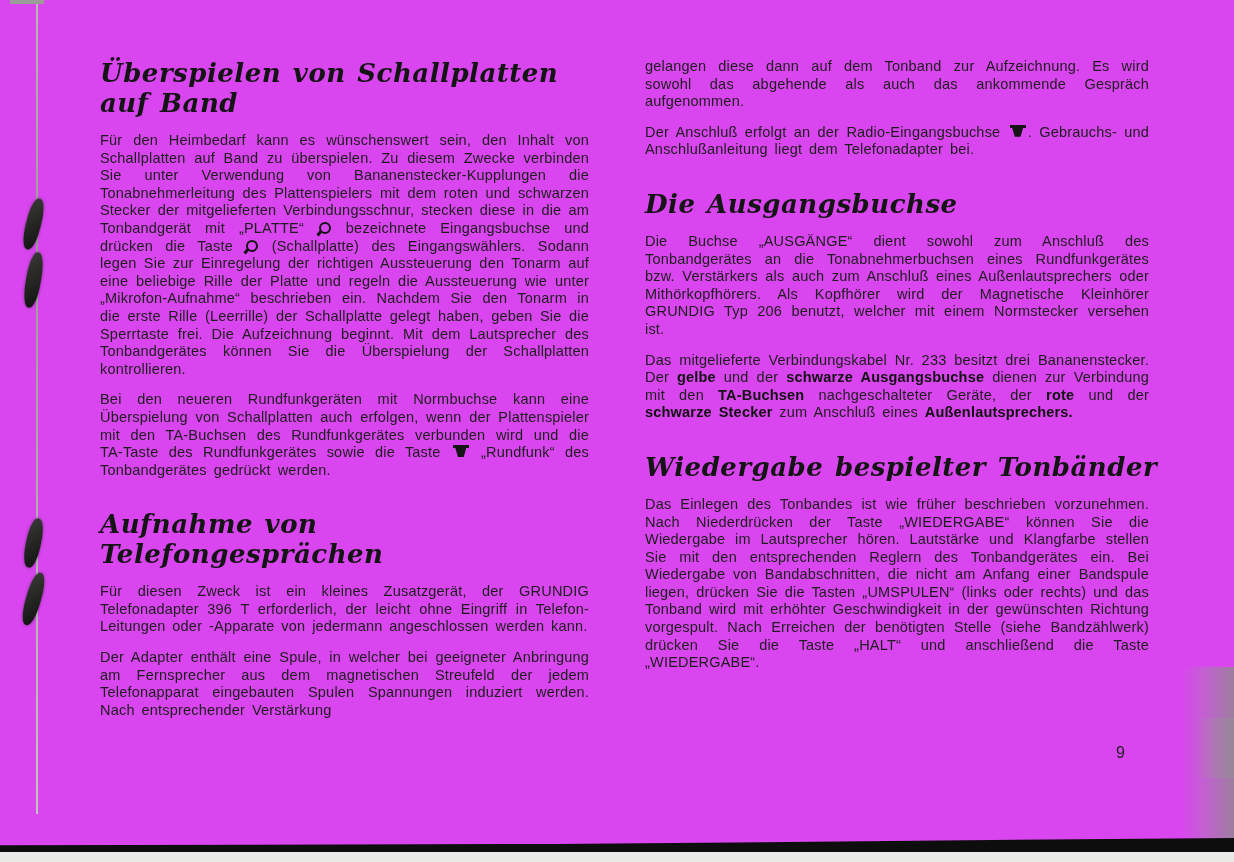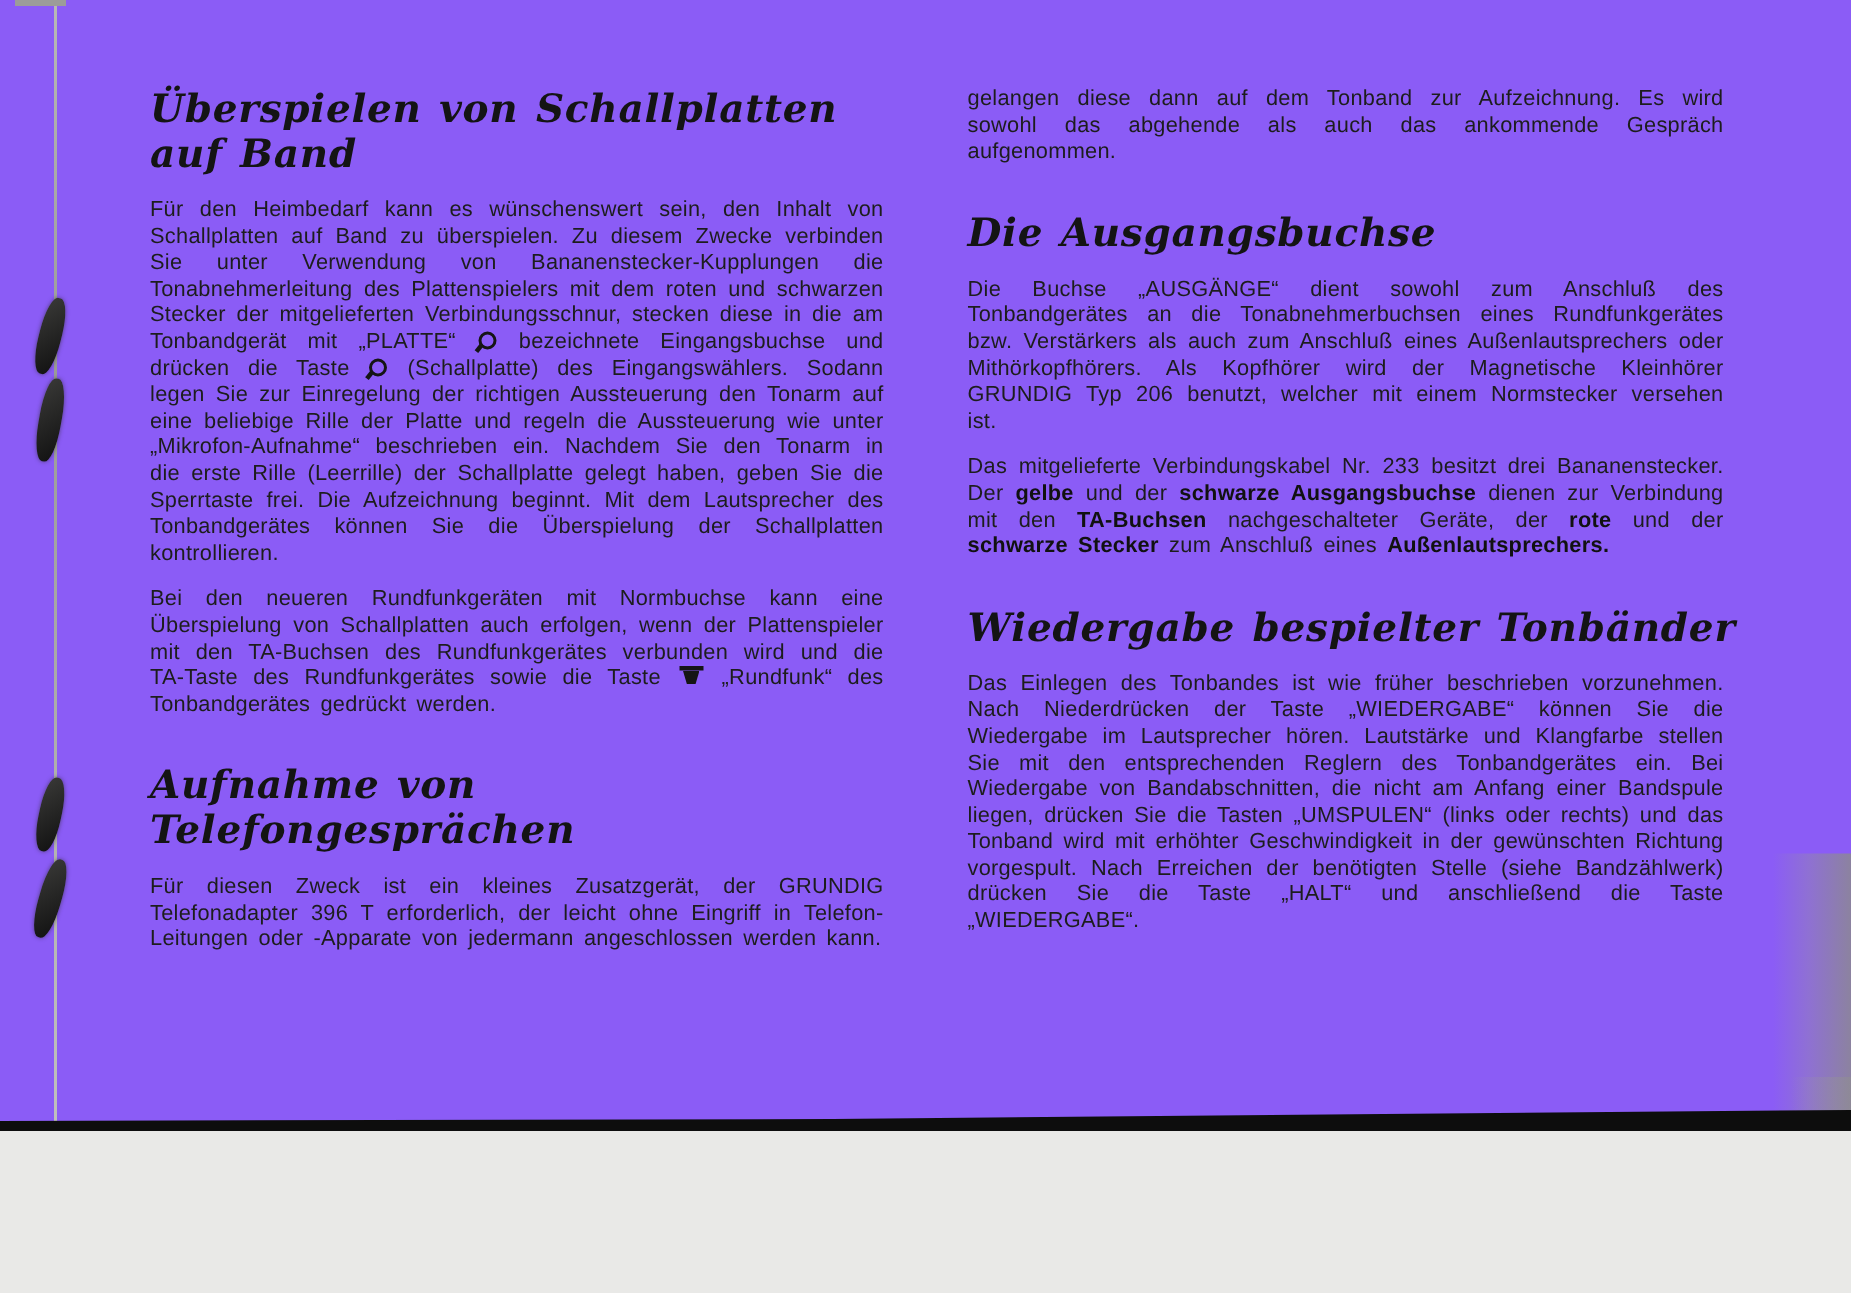--- a/index.html
+++ b/index.html
@@ -1,19 +1,19 @@
 <!DOCTYPE html>
 <html><head>
 <meta charset="utf-8">
 <style>
   html,body{margin:0;padding:0;background:#e9e9e7;}
   #page{
     position:relative;
-    width:1234px;height:754px;
-    background:#8b5cf6;
+    width:1234px;height:852px;
+    background:#d946ef;
     overflow:hidden;
     font-family:"Liberation Sans",sans-serif;
     color:#1d1d1d;
   }
   
   .spine-line{position:absolute;left:36px;top:0;width:2px;height:814px;
     background:linear-gradient(to bottom,#b9b9b6,#9a9a97 30%,#b4b4b1 70%,#c4c4c1);}
   .ink-blob{position:absolute;left:26px;width:15px;border-radius:45%;
     background:linear-gradient(135deg,#3a3a38,#111);box-shadow:0 0 3px rgba(40,40,40,.6);}
   .blob1{top:198px;height:52px;transform:rotate(14deg);}
@@ -65,23 +65,25 @@
   <div class="ink-blob blob3"></div>
   <div class="ink-blob blob4"></div>
   <div class="top-mark"></div>
 
   <div class="col" id="col-left">
       <div class="heading first">Überspielen von Schallplatten auf Band</div>
       <p>Für den Heimbedarf kann es wünschenswert sein, den Inhalt von Schallplatten auf Band zu überspielen. Zu diesem Zwecke verbinden Sie unter Verwendung von Bananenstecker-Kupplungen die Tonabnehmerleitung des Plattenspielers mit dem roten und schwarzen Stecker der mitgelieferten Verbindungsschnur, stecken diese in die am Tonbandgerät mit „PLATTE“ <span class="ic ic-phono"></span> bezeichnete Eingangsbuchse und drücken die Taste <span class="ic ic-phono"></span> (Schallplatte) des Eingangswählers. Sodann legen Sie zur Einregelung der richtigen Aussteuerung den Tonarm auf eine beliebige Rille der Platte und regeln die Aussteuerung wie unter „Mikrofon-Aufnahme“ beschrieben ein. Nachdem Sie den Tonarm in die erste Rille (Leerrille) der Schallplatte gelegt haben, geben Sie die Sperrtaste frei. Die Aufzeichnung beginnt. Mit dem Lautsprecher des Tonbandgerätes können Sie die Überspielung der Schallplatten kontrollieren.</p>
       <p>Bei den neueren Rundfunkgeräten mit Normbuchse kann eine Überspielung von Schallplatten auch erfolgen, wenn der Plattenspieler mit den TA-Buchsen des Rundfunkgerätes verbunden wird und die TA-Taste des Rundfunkgerätes sowie die Taste <span class="ic ic-radio"></span> „Rundfunk“ des Tonbandgerätes gedrückt werden.</p>
       <div class="heading">Aufnahme von Telefongesprächen</div>
       <p>Für diesen Zweck ist ein kleines Zusatzgerät, der GRUNDIG Telefonadapter 396 T erforderlich, der leicht ohne Eingriff in Telefon-Leitungen oder -Apparate von jedermann angeschlossen werden kann.</p>
+      <p>Der Adapter enthält eine Spule, in welcher bei geeigneter Anbringung am Fernsprecher aus dem magnetischen Streufeld der jedem Telefonapparat eingebauten Spulen Spannungen induziert werden. Nach entsprechender Verstärkung</p>
     </div>
   <div class="col" id="col-right">
       <p>gelangen diese dann auf dem Tonband zur Aufzeichnung. Es wird sowohl das abgehende als auch das ankommende Gespräch aufgenommen.</p>
+      <p>Der Anschluß erfolgt an der Radio-Eingangsbuchse <span class="ic ic-radio"></span>. Gebrauchs- und Anschlußanleitung liegt dem Telefonadapter bei.</p>
       <div class="heading">Die Ausgangsbuchse</div>
       <p>Die Buchse „AUSGÄNGE“ dient sowohl zum Anschluß des Tonbandgerätes an die Tonabnehmerbuchsen eines Rundfunkgerätes bzw. Verstärkers als auch zum Anschluß eines Außenlautsprechers oder Mithörkopfhörers. Als Kopfhörer wird der Magnetische Kleinhörer GRUNDIG Typ 206 benutzt, welcher mit einem Normstecker versehen ist.</p>
       <p>Das mitgelieferte Verbindungskabel Nr. 233 besitzt drei Bananenstecker. Der <b>gelbe</b> und der <b>schwarze Ausgangsbuchse</b> dienen zur Verbindung mit den <b>TA-Buchsen</b> nachgeschalteter Geräte, der <b>rote</b> und der <b>schwarze Stecker</b> zum Anschluß eines <b>Außenlautsprechers.</b></p>
       <div class="heading">Wiedergabe bespielter Tonbänder</div>
       <p>Das Einlegen des Tonbandes ist wie früher beschrieben vorzunehmen. Nach Niederdrücken der Taste „WIEDERGABE“ können Sie die Wiedergabe im Lautsprecher hören. Lautstärke und Klangfarbe stellen Sie mit den entsprechenden Reglern des Tonbandgerätes ein. Bei Wiedergabe von Bandabschnitten, die nicht am Anfang einer Bandspule liegen, drücken Sie die Tasten „UMSPULEN“ (links oder rechts) und das Tonband wird mit erhöhter Geschwindigkeit in der gewünschten Richtung vorgespult. Nach Erreichen der benötigten Stelle (siehe Bandzählwerk) drücken Sie die Taste „HALT“ und anschließend die Taste „WIEDERGABE“.</p>
     </div>
 
   <div id="page-number">9</div>
 
   <div class="right-fuzz-top"></div>

